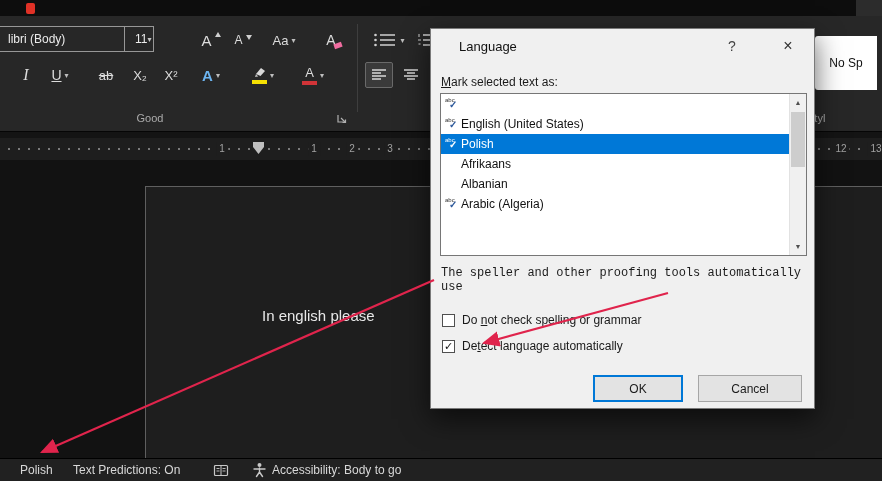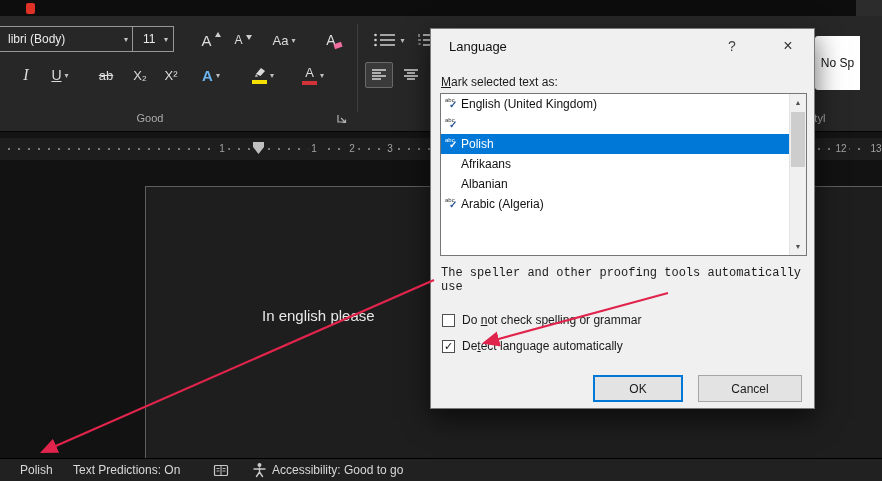--- a/index.html
+++ b/index.html
@@ -33,21 +33,21 @@
   .stack { display:flex; flex-direction:column; align-items:center; gap:2px; }
   .cbar { width:15px; height:4px; }
   .yellow { background:#f5e003; }
   .red { background:#d13438; }
   .eraser { position:absolute; width:8px; height:5px; background:#f06da0; transform:rotate(-20deg); right:6px; bottom:5px; }
   .vsep { position:absolute; width:1px; background:#3e3e3e; }
   .group-label { position:absolute; font-size:11px; color:#ababab; text-align:center; }
   .active-box { border:1px solid #6a6a6a; background:#3a3a3a; border-radius:2px; }
 
   
-  .styles-card { position:absolute; left:815px; top:36px; width:45px; height:54px; background:#ffffff;
+  .styles-card { position:absolute; left:815px; top:36px; width:62px; height:54px; background:#ffffff;
                  color:#111; font-size:12px; display:flex; align-items:center; justify-content:center;
                  border-radius:3px 0 0 3px; z-index:5; white-space:nowrap; overflow:hidden; }
   .styles-label { position:absolute; left:807px; top:112px; font-size:11px; color:#ababab; z-index:5; }
 
   
   .ruler { position:absolute; left:0; top:138px; width:882px; height:22px; background:#1e1e1e;
            background-image:radial-gradient(circle, #7a7a7a 1px, transparent 1.4px);
            background-size:10px 22px; background-position:4px 0; }
   .ruler-num { position:absolute; top:4px; font-size:10px; line-height:14px; color:#a2a2a2;
                background:#1e1e1e; padding:0 3px; transform:translateX(-50%); }
@@ -63,21 +63,21 @@
   
   .statusbar { position:absolute; left:0; top:458px; width:882px; height:23px; background:#212121;
                border-top:1px solid #000; color:#d8d8d8; font-size:12px; }
   .sb-item { position:absolute; top:0; height:22px; display:flex; align-items:center; }
 
   
   .dialog { position:absolute; left:430px; top:28px; width:385px; height:381px; background:#f0f0f0;
             border:1px solid #7a7a7a; box-shadow:0 10px 26px rgba(0,0,0,0.6); z-index:30;
             color:#1a1a1a; font-size:12px; }
   .dlg-title { position:absolute; left:0; top:0; right:0; height:34px; display:flex; align-items:center; }
-  .dlg-title-text { margin-left:18px; font-size:13px; color:#111; }
+  .dlg-title-text { margin-left:28px; font-size:13px; color:#111; }
   .dlg-help { position:absolute; right:62px; top:0; width:40px; height:34px; display:flex;
               align-items:center; justify-content:center; font-size:14px; color:#444; }
   .dlg-close { position:absolute; right:4px; top:0; width:44px; height:34px; display:flex;
                align-items:center; justify-content:center; font-size:16px; color:#333; }
   .mark-label { position:absolute; left:10px; top:46px; }
   .listbox { position:absolute; left:9px; top:64px; width:367px; height:163px; background:#fff;
              border:1px solid #767676; overflow:hidden; }
   .rows { position:absolute; left:0; top:0; right:17px; }
   .lang-row { height:20px; display:flex; align-items:center; padding-left:3px; color:#111; white-space:nowrap; }
   .lang-row.selected { background:var(--accent); color:#fff; }
@@ -116,21 +116,21 @@
   <div class="titlebar">
     <span class="red-glyph"></span>
     <span class="corner-frag"></span>
   </div>
 
   <div class="ribbon">
     <div class="combo" style="left:-3px;top:10px;width:137px;padding-left:10px">
       <span>libri (Body)</span>
       <span class="chev">▾</span>
     </div>
-    <div class="combo" style="left:132px;top:10px;width:42px;padding-left:10px">
+    <div class="combo" style="left:124px;top:10px;width:30px;padding-left:10px">
       <span>11</span>
       <span class="chev">▾</span>
     </div>
 
     <div class="rbtn" style="left:196px;top:11px;width:30px">
       <span class="glyph" style="font-size:15px">A</span>
       <span class="tri tri-up"></span>
     </div>
     <div class="rbtn" style="left:229px;top:11px;width:28px">
       <span class="glyph" style="font-size:12px">A</span>
@@ -250,48 +250,48 @@
         <path d="M8 3 V12" stroke="#c9c9c9" stroke-width="1"></path>
         <path d="M3.5 5.5 H6.5 M3.5 8 H6.5 M9.5 5.5 H12.5 M9.5 8 H12.5" stroke="#c9c9c9" stroke-width="0.9"></path>
       </svg>
     </span>
     <span class="sb-item" style="left:252px">
       <svg class="icon" width="15" height="16" viewBox="0 0 15 16">
         <circle cx="7.5" cy="3" r="2" fill="#c9c9c9"></circle>
         <path d="M2 7 L13 7 M7.5 6 V10 M7.5 10 L4.5 14.5 M7.5 10 L10.5 14.5" fill="none" stroke="#c9c9c9" stroke-width="1.4" stroke-linecap="round"></path>
       </svg>
     </span>
-    <span class="sb-item" style="left:272px">Accessibility: Good to go</span>
+    <span class="sb-item" style="left:272px">Accessibility: Body to go</span>
   </div>
 
   <div class="dialog">
     <div class="dlg-title">
       <span class="dlg-title-text">Language</span>
       <span class="dlg-help">?</span>
       <span class="dlg-close">×</span>
     </div>
 
     <div class="mark-label">
       <u>M</u><span>ark selected text as:</span>
     </div>
 
     <div class="listbox">
       <div class="rows">
           <div class="lang-row">
     <span class="spell-icon">
               <i>abc</i>
               <b>✓</b>
             </span>
-    <span class="lang-label">English (United Kingdom)</span>
   </div>
           <div class="lang-row">
     <span class="spell-icon">
               <i>abc</i>
               <b>✓</b>
             </span>
+    <span class="lang-label">English (United States)</span>
   </div>
           <div class="lang-row selected">
     <span class="spell-icon">
               <i>abc</i>
               <b>✓</b>
             </span>
     <span class="lang-label">Polish</span>
   </div>
           <div class="lang-row">
     <span class="spell-icon hidden"></span>

